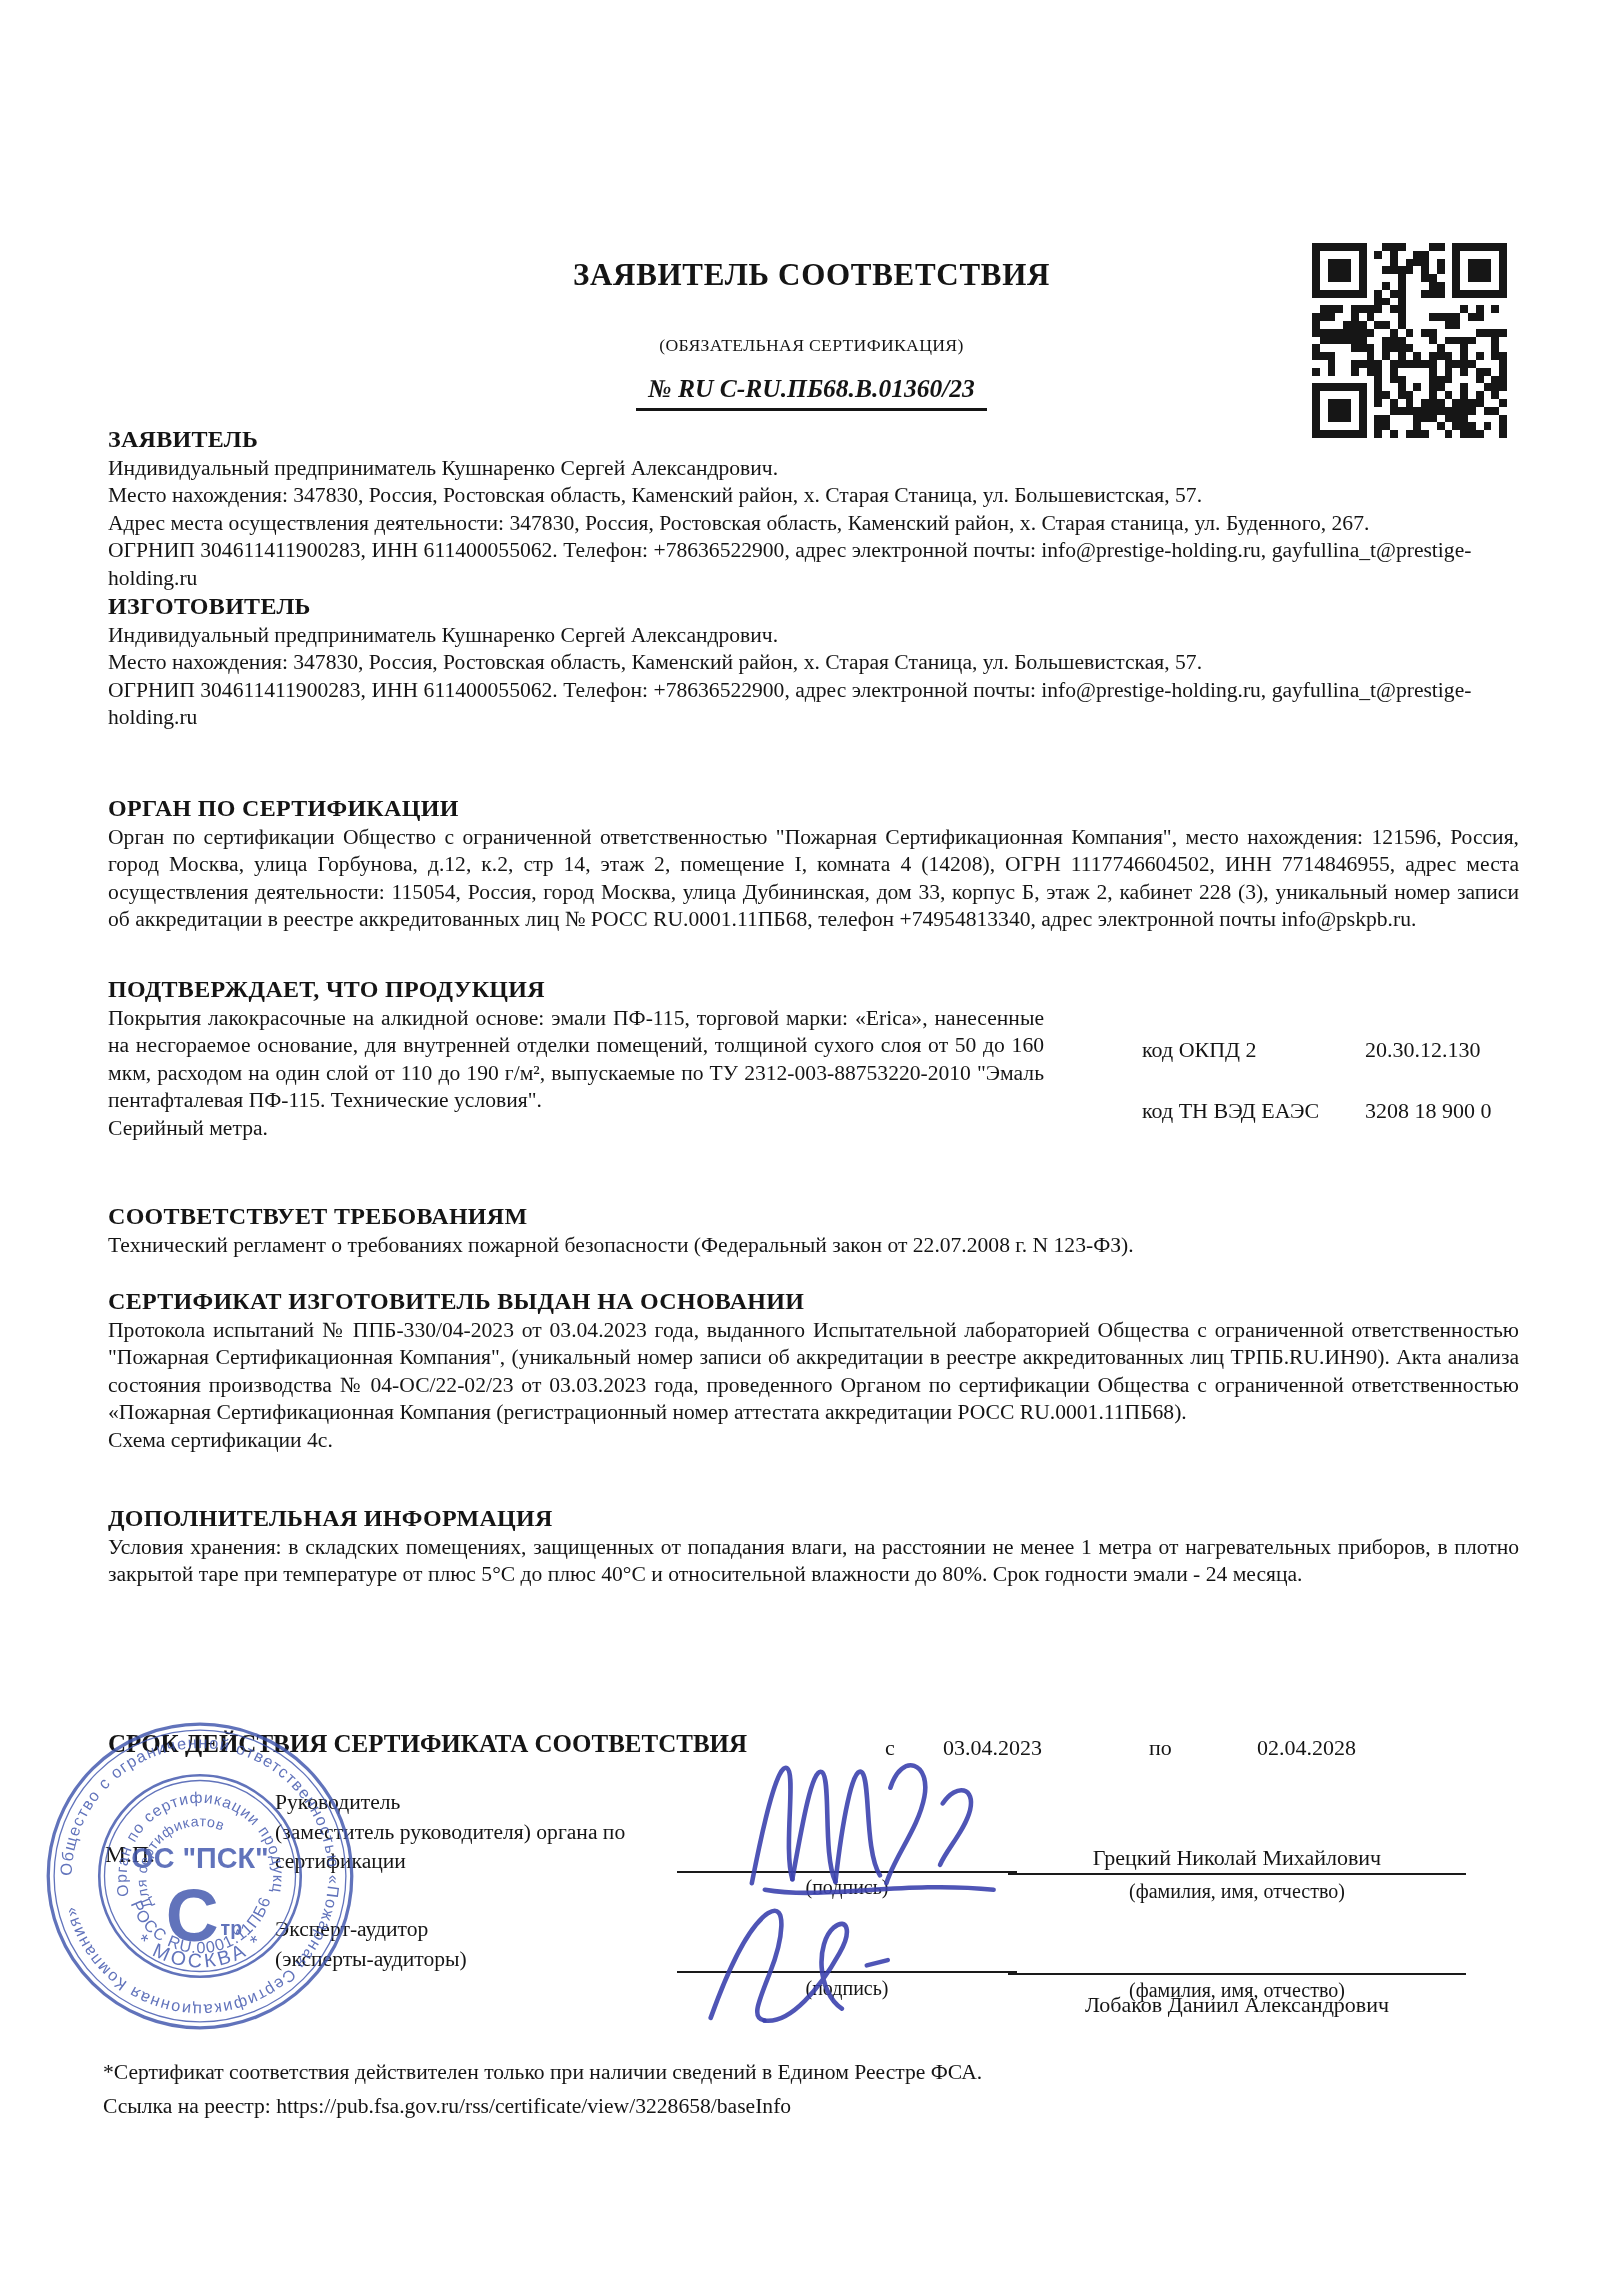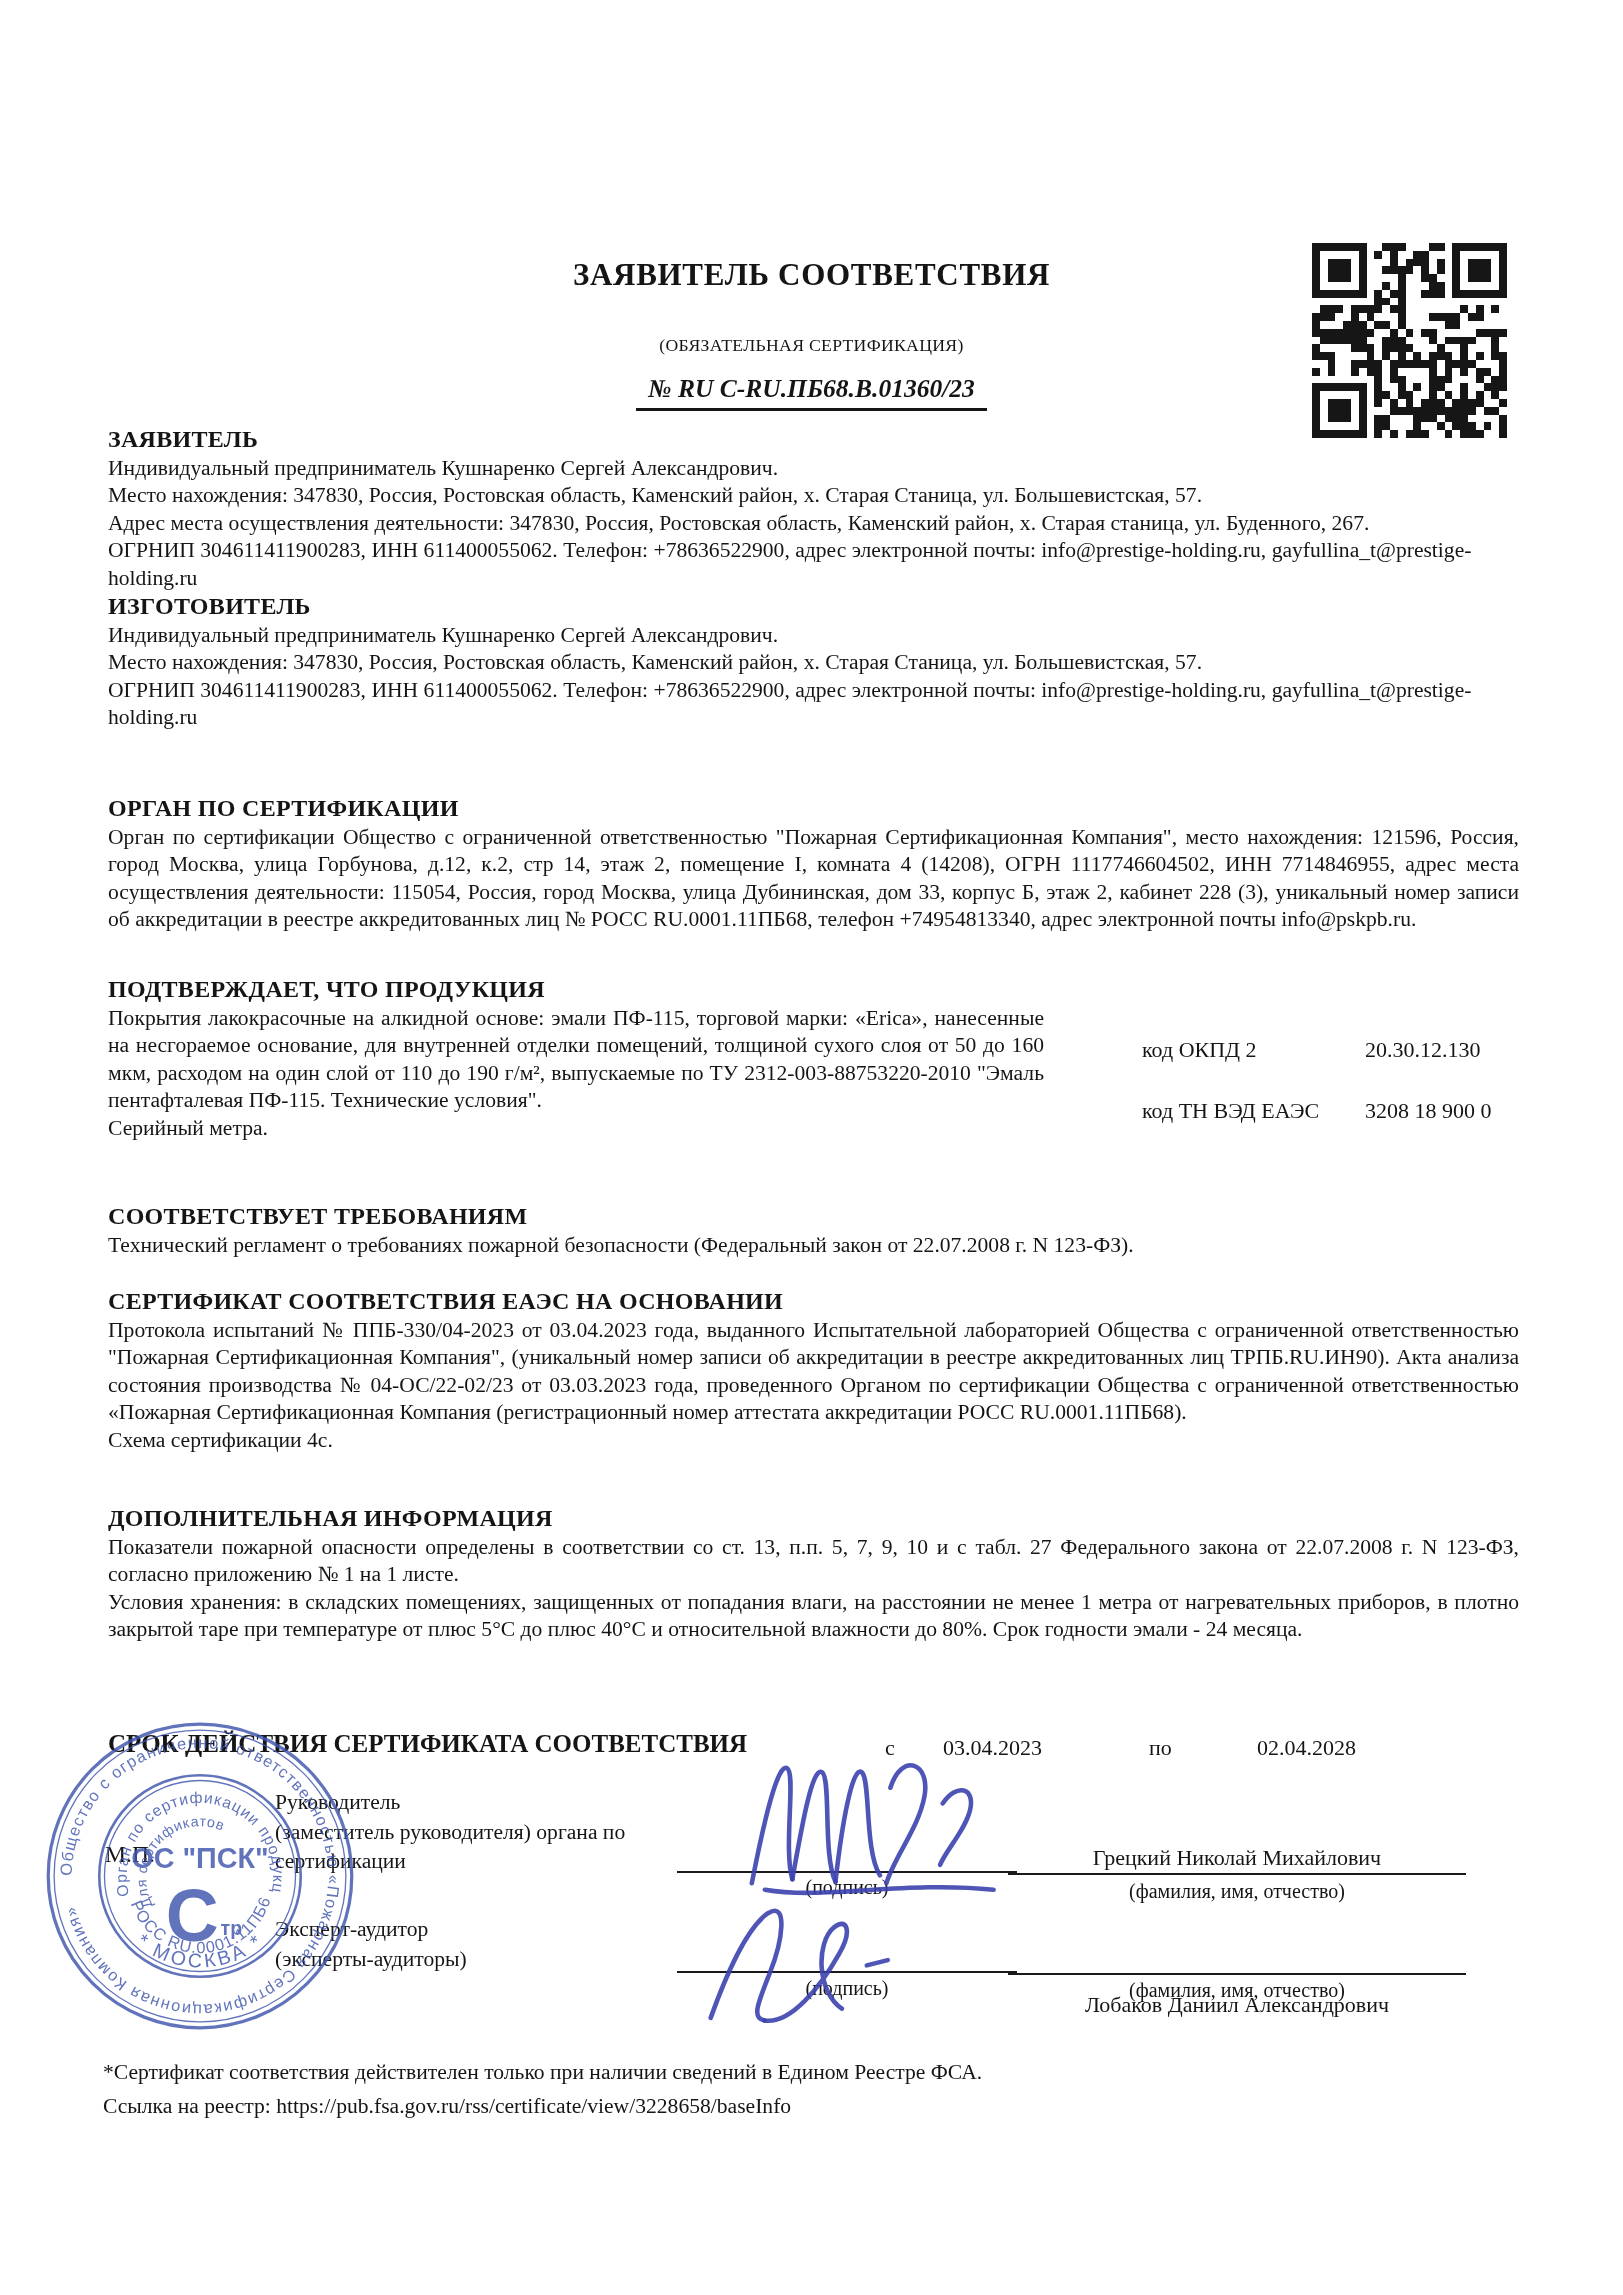--- a/index.html
+++ b/index.html
@@ -317,28 +317,27 @@
   <div class="abs code-value" style="left:1365px;top:1037px">20.30.12.130</div>
   <div class="abs code-label" style="left:1142px;top:1098px">код ТН ВЭД ЕАЭС</div>
   <div class="abs code-value" style="left:1365px;top:1098px">3208 18 900 0</div>
 
   <div class="abs sec" style="top:1202px">
     <div class="sec-h">СООТВЕТСТВУЕТ ТРЕБОВАНИЯМ</div>
     <div class="body-text">Технический регламент о требованиях пожарной безопасности (Федеральный закон от 22.07.2008 г. N 123-ФЗ).</div>
   </div>
 
   <div class="abs sec" style="top:1287px">
-    <div class="sec-h">СЕРТИФИКАТ СООТВЕТСТВИЯ ЕАЭС НА ОСНОВАНИИ</div>
+    <div class="sec-h">СЕРТИФИКАТ ИЗГОТОВИТЕЛЬ ВЫДАН НА ОСНОВАНИИ</div>
     <div class="body-text just">Протокола испытаний № ППБ-330/04-2023 от 03.04.2023 года, выданного Испытательной лабораторией Общества с ограниченной ответственностью "Пожарная Сертификационная Компания", (уникальный номер записи об аккредитации в реестре аккредитованных лиц ТРПБ.RU.ИН90). Акта анализа состояния производства № 04-ОС/22-02/23 от 03.03.2023 года, проведенного Органом по сертификации Общества с ограниченной ответственностью «Пожарная Сертификационная Компания (регистрационный номер аттестата аккредитации РОСС RU.0001.11ПБ68).</div>
     <div class="body-text">Схема сертификации 4с.</div>
   </div>
 
   <div class="abs sec" style="top:1504px">
     <div class="sec-h">ДОПОЛНИТЕЛЬНАЯ ИНФОРМАЦИЯ</div>
-    <div class="body-text just">Показатели пожарной опасности определены в соответствии со ст. 13, п.п. 5, 7, 9, 10 и с табл. 27 Федерального закона от 22.07.2008 г. N 123-ФЗ, согласно приложению № 1 на 1 листе.</div>
     <div class="body-text just">Условия хранения: в складских помещениях, защищенных от попадания влаги, на расстоянии не менее 1 метра от нагревательных приборов, в плотно закрытой таре при температуре от плюс 5°С до плюс 40°С и относительной влажности до 80%. Срок годности эмали - 24 месяца.</div>
   </div>
 
   <div class="abs validity-h" style="left:108px;top:1730px">СРОК ДЕЙСТВИЯ СЕРТИФИКАТА СООТВЕТСТВИЯ</div>
   <div class="abs validity-item" style="left:885px;top:1735px">с</div>
   <div class="abs validity-item" style="left:943px;top:1735px">03.04.2023</div>
   <div class="abs validity-item" style="left:1149px;top:1735px">по</div>
   <div class="abs validity-item" style="left:1257px;top:1735px">02.04.2028</div>
 
   <div class="abs body-text" style="left:105px;top:1841px;font-size:23.6px">М.П.</div>

